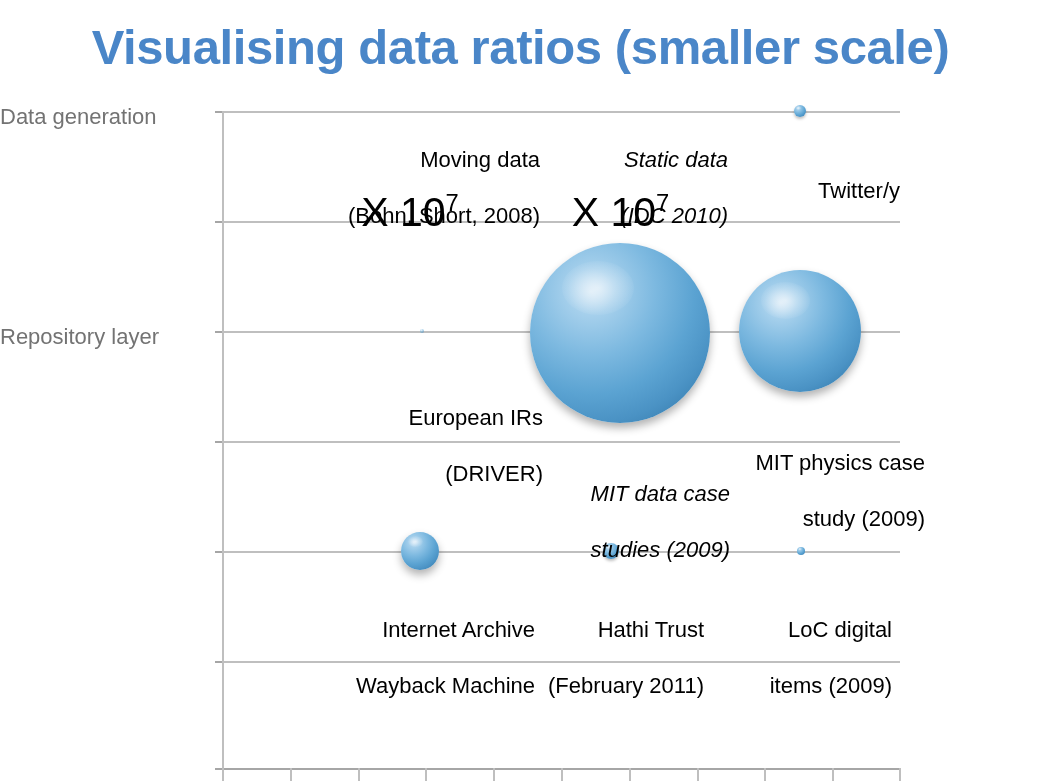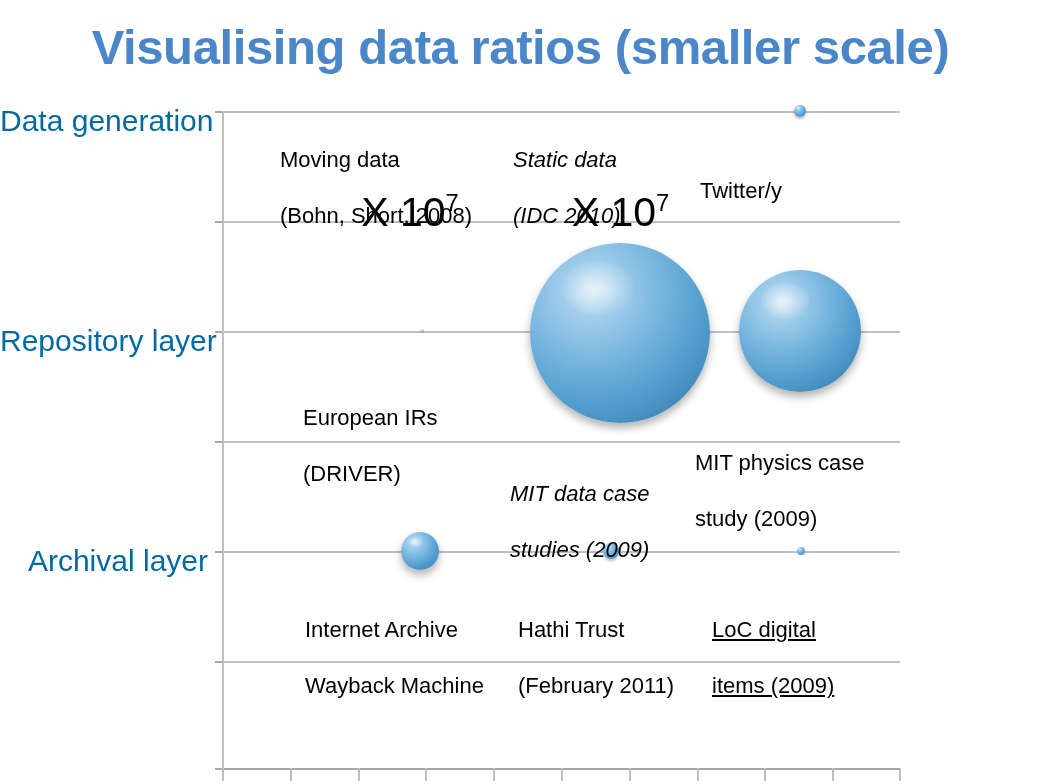--- a/index.html
+++ b/index.html
@@ -78,23 +78,23 @@
   }
   .xtick {
     position: absolute;
     top: 657px;
     width: 0;
     height: 13px;
     border-left: 2px solid #BFBFBF;
   }
   .ylabel {
     position: absolute;
-    text-align: right;
-    font-size: 30px;
-    color: #0369a1;
+    text-align: left;
+    font-size: 22px;
+    color: #737373;
     white-space: nowrap;
     line-height: 1.15;
   }
 
   
   .bubble {
     position: absolute;
     border-radius: 50%;
     background:
       radial-gradient(circle at 34% 27%,
@@ -124,21 +124,21 @@
   }
   .bubble.tiny { box-shadow: 0 2px 3px rgba(0,0,0,0.25); }
   .bubble.micro { box-shadow: none; }
 
   
   .pt-label {
     position: absolute;
     font-size: 22px;
     line-height: 1.28;
     color: #000;
-    text-align: left;
+    text-align: right;
     white-space: pre-line;
   }
   .pt-multiplier {
     position: absolute;
     font-size: 41px;
     line-height: 1;
     color: #000;
     text-align: center;
     white-space: nowrap;
   }
@@ -152,21 +152,20 @@
 <body>
 
 <div id="slide">
 
   <div id="slide-title">Visualising data ratios (smaller scale)</div>
 
   <div class="ylabel" style="left:0; top:104px; width:208px;">Data generation</div>
 
   <div class="ylabel" style="left:0; top:324px; width:208px;">Repository layer</div>
 
-  <div class="ylabel" style="left:0; top:544px; width:208px;">Archival layer</div>
 
   <div id="plot">
 
     <div class="axis-y"></div>
 
     <div class="gridline" style="top:0px;"></div>
     <div class="gridline" style="top:110px;"></div>
     <div class="gridline" style="top:220px;"></div>
     <div class="gridline" style="top:330px;"></div>
     <div class="gridline" style="top:440px;"></div>
@@ -243,18 +242,18 @@
   <div class="pt-label" style="left:305px; top:588px; width:230px;">
     <div>Internet Archive</div>
     <div>Wayback Machine</div>
   </div>
 
   <div class="pt-label" style="left:518px; top:588px; width:186px;">
     <div>Hathi Trust</div>
     <div>(February 2011)</div>
   </div>
 
-  <div class="pt-label" style="left:712px; top:588px; width:180px;text-decoration:underline;">
+  <div class="pt-label" style="left:712px; top:588px; width:180px;">
     <div>LoC digital</div>
     <div>items (2009)</div>
   </div>
 
 </div>
 
 </body></html>

